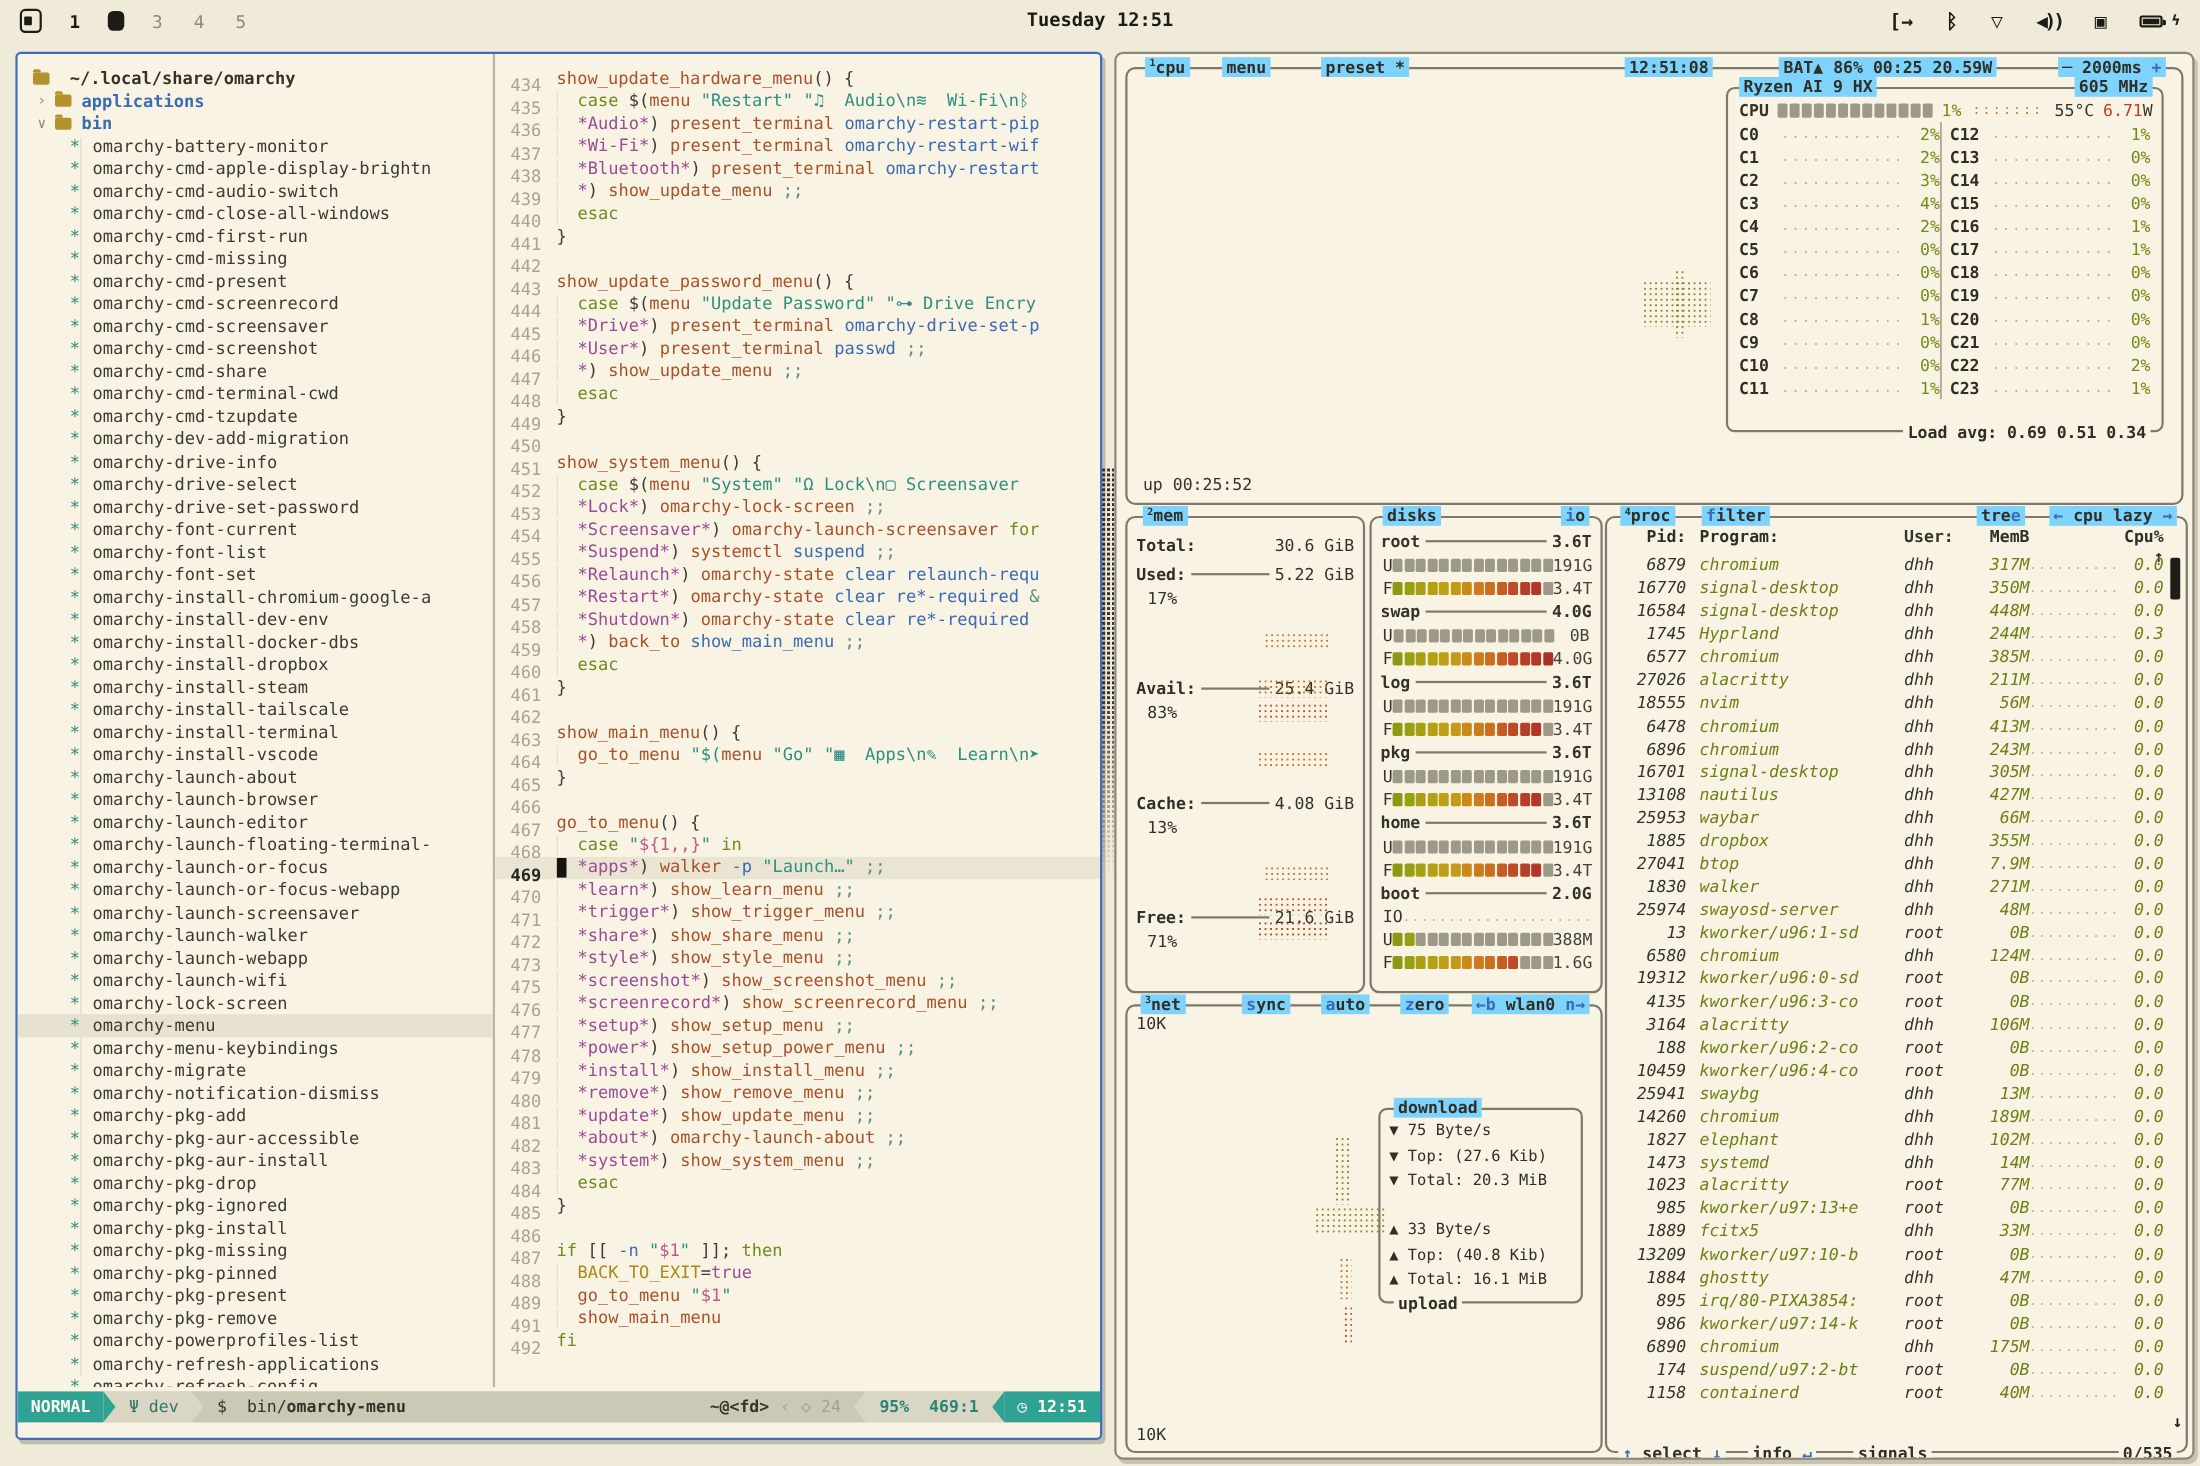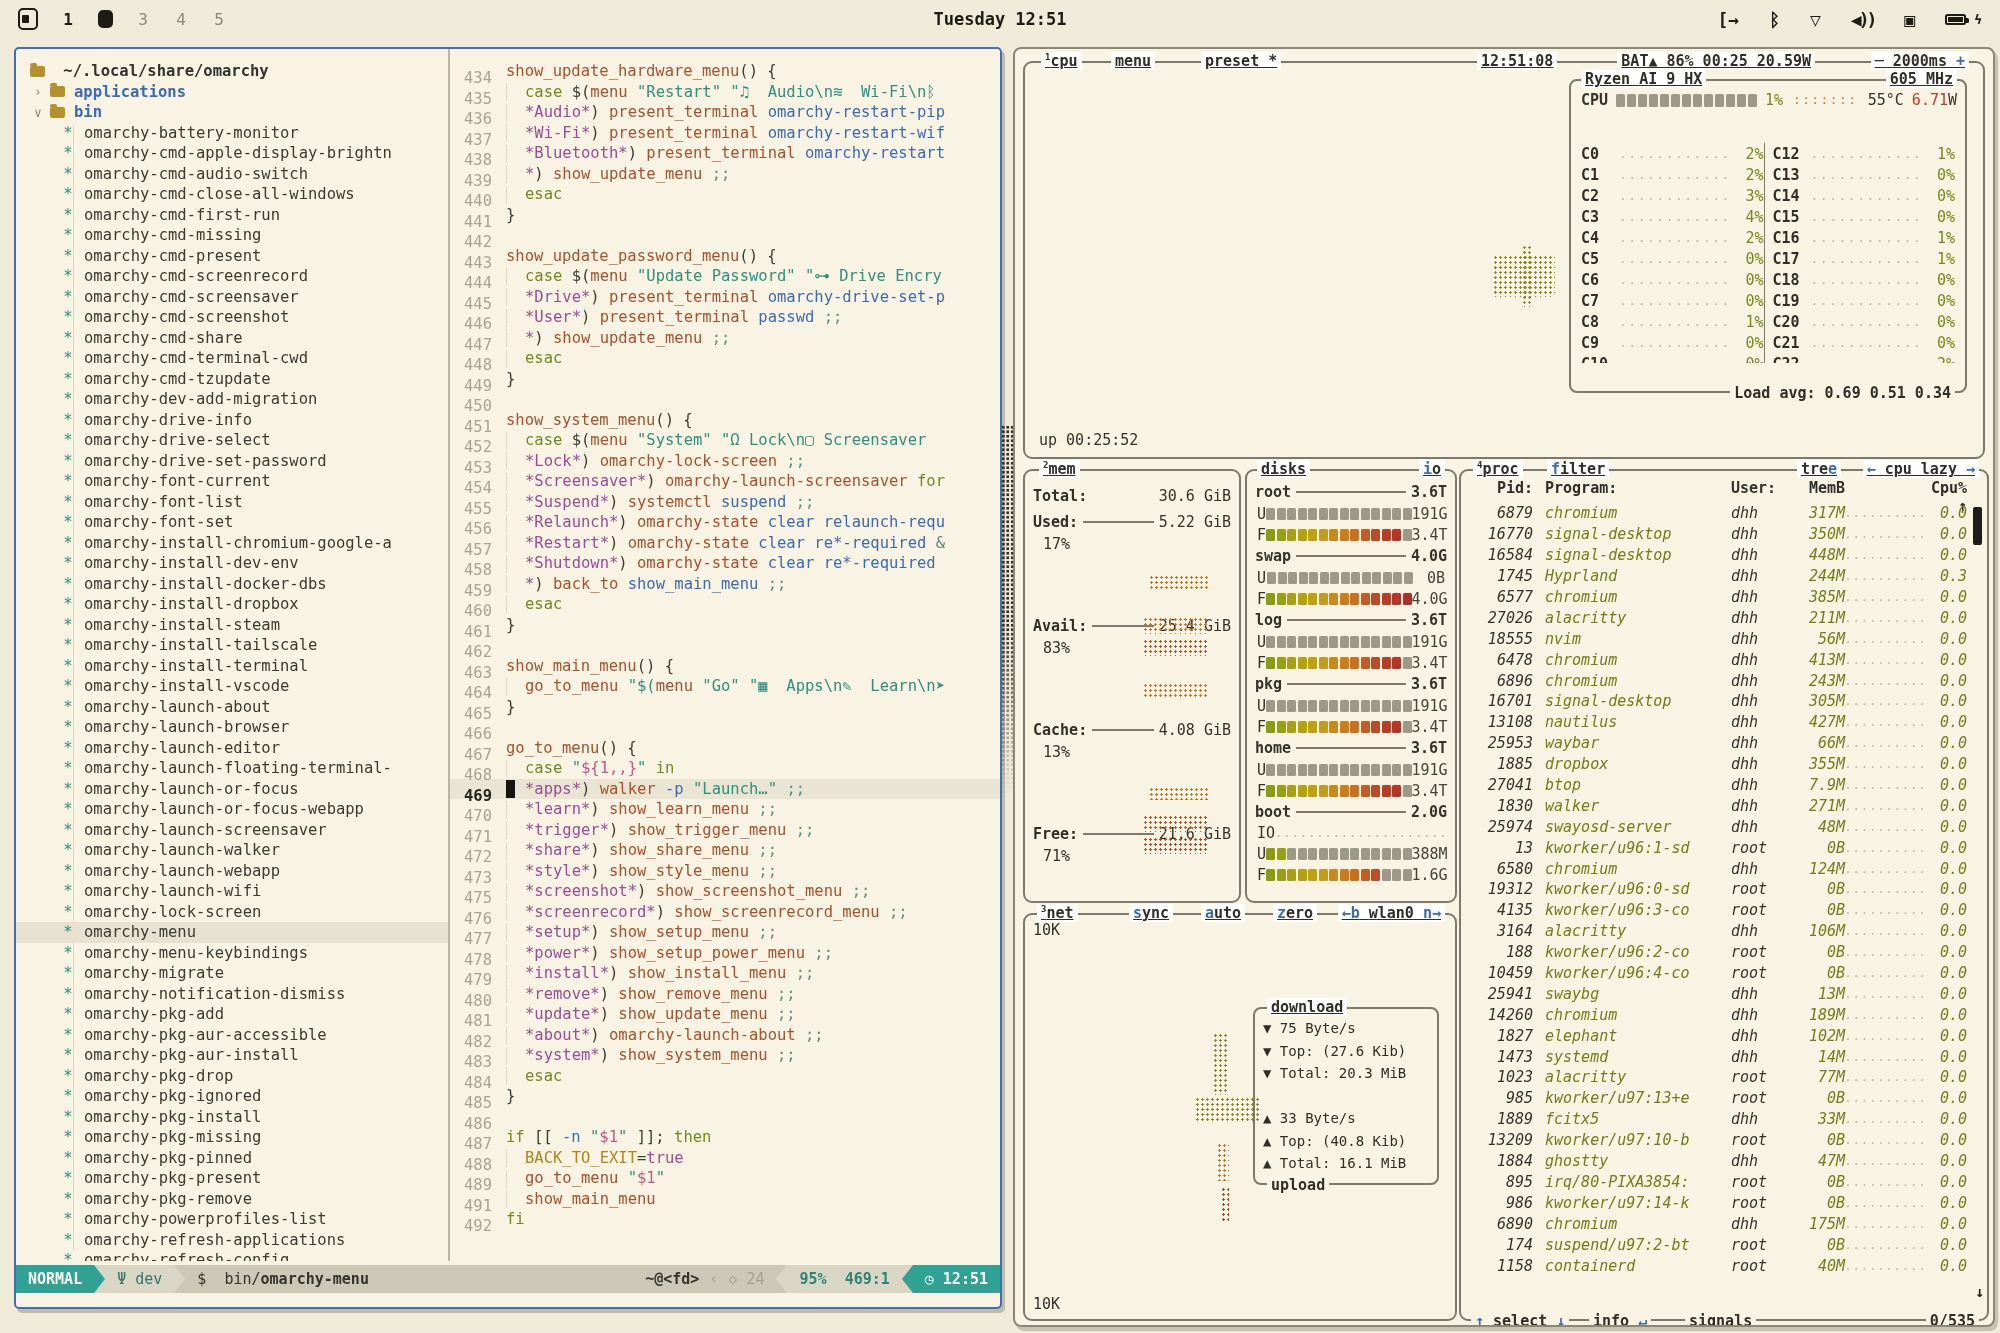--- a/index.html
+++ b/index.html
@@ -61,32 +61,32 @@
   .seg { display:flex; align-items:center; padding:0 12px; white-space:pre; }
   .tri { width:0; height:0; border-top:14px solid transparent; border-bottom:14px solid transparent; flex:none; }
   .seg-mode { background:#2fa294; color:#fdfaf0; font-weight:bold; }
   .seg-dev { background:#dad6c4; color:#35756b; }
   .seg-file { background:#ccc8b6; flex:1; color:#34332b; }
   .seg-pct { background:#dad6c4; color:#2b8577; font-weight:bold; }
   .seg-time { background:#2fa294; color:#fdfaf0; font-weight:bold; }
 
   
   .bbox { position:absolute; border:2px solid #7d7a6d; border-radius:9px; }
-  .blabel { position:absolute; top:-11px; background:#ffffff; padding:0 4px; font-size:15px; font-weight:bold; color:#2f2e27; white-space:pre;text-decoration:underline; }
+  .blabel { position:absolute; top:-11px; background:#7dd3fc; padding:0 4px; font-size:15px; font-weight:bold; color:#2f2e27; white-space:pre; }
   .blabel-bot { position:absolute; bottom:-11px; background:#f8f3e2; padding:0 4px; font-size:15px; font-weight:bold; color:#2f2e27; white-space:pre; }
   .blabel sup { font-size:9px; }
   .blue { color:#3a6bb5; } .oliv { color:#768a1a; } .redv { color:#bb3d28; } .grayt { color:#a5a191; }
   .btxt { font-size:15px; color:#34332b; white-space:pre; }
 
   #corepanel { position:absolute; right:16px; top:16px; width:398px; height:314px; border:2px solid #7d7a6d; border-radius:8px; padding:8px 10px 4px 10px; }
   .cpurow { display:flex; align-items:center; height:22px; font-size:15px; }
   .meter { display:flex; gap:2px; margin:0 8px; }
   .meter i { width:9px; height:13px; background:#9d9989; border-radius:1.5px; }
   .coregrid { display:flex; height:252px; }
-  .corecol { flex:1; overflow:hidden;margin-top:32px; }
+  .corecol { flex:1; overflow:hidden; }
   .corecol.r { border-left:1.5px solid #7d7a6d; padding-left:8px; }
   .corerow { display:flex; align-items:center; height:21px; font-size:15px; }
   .cid { width:38px; font-weight:bold; color:#2f2e27; flex:none; }
   .cleader { flex:1; overflow:hidden; color:#b9b5a5; letter-spacing:1.5px; white-space:nowrap; font-size:13px; }
   .cpct { width:34px; text-align:right; color:#768a1a; flex:none; }
 
   .dots { position:absolute; background-image:radial-gradient(currentColor 1.15px, transparent 1.3px); background-size:5px 5px; }
 
   
   .memrow { position:absolute; left:0; right:0; display:flex; align-items:center; font-size:15px; padding:0 8px; }

